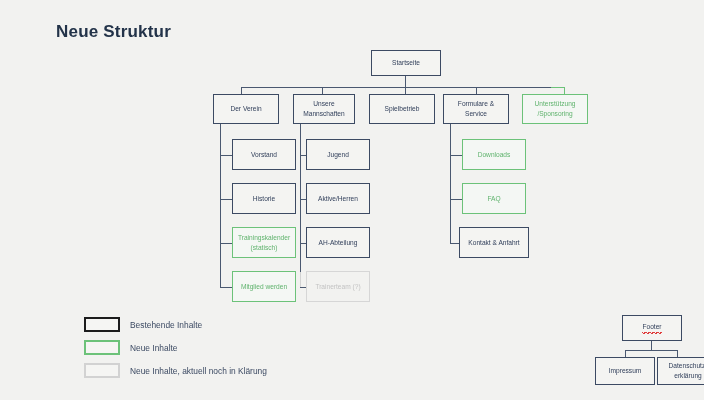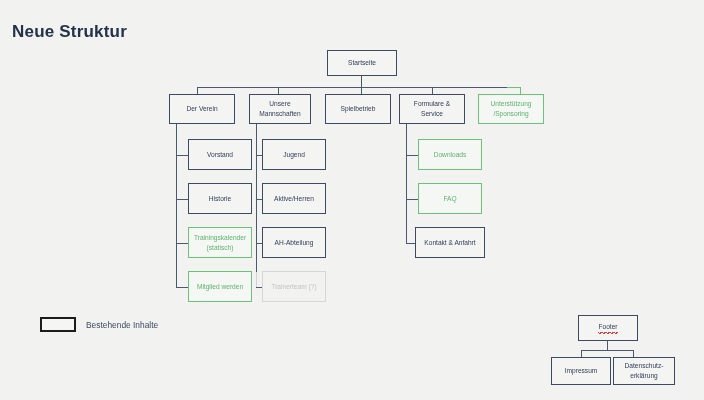--- a/index.html
+++ b/index.html
@@ -4,21 +4,21 @@
 <style>
   html,body{margin:0;padding:0;}
   body{
     width:704px;height:400px;
     background:#f2f2f0;
     font-family:"Liberation Sans","DejaVu Sans",sans-serif;
     color:#2b3a52;
     overflow:hidden;
     position:relative;
   }
-  #stage{position:absolute;inset:0;width:640px;height:400px;}
+  #stage{position:absolute;inset:0;width:640px;height:400px;margin-left:44px;}
 
   .title{
     position:absolute;left:12px;top:22px;
     font-size:17px;font-weight:700;letter-spacing:.2px;
     color:#233349;white-space:nowrap;
   }
 
   
   .node{
     position:absolute;
@@ -128,20 +128,28 @@
     <div class="node new" style="left:418px;top:139px;width:64px;height:31px;">Downloads</div>
     <div class="node new" style="left:418px;top:183px;width:64px;height:31px;">FAQ</div>
     <div class="node existing" style="left:415px;top:227px;width:70px;height:31px;">Kontakt &amp; Anfahrt</div>
   </div>
 
   <div class="legend">
     <div class="legend-row">
       <span class="sw existing"></span>
       <span class="legend-label">Bestehende Inhalte</span>
     </div>
+    <div class="legend-row">
+      <span class="sw new"></span>
+      <span class="legend-label">Neue Inhalte</span>
+    </div>
+    <div class="legend-row">
+      <span class="sw open"></span>
+      <span class="legend-label">Neue Inhalte, aktuell noch in Klärung</span>
+    </div>
   </div>
 
   <div>
     <div class="node existing" style="left:578px;top:315px;width:60px;height:26px;">
       <span class="spell">Footer</span>
     </div>
 
     <div class="ln v" style="left:607px;top:341px;height:9px;"></div>
     <div class="ln h" style="left:581px;top:350px;width:52px;"></div>
     <div class="ln v" style="left:581px;top:350px;height:7px;"></div>

